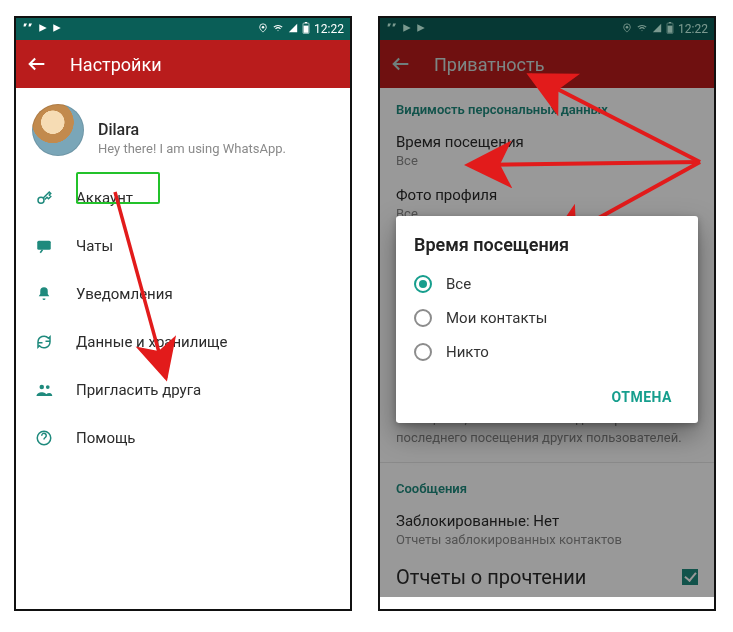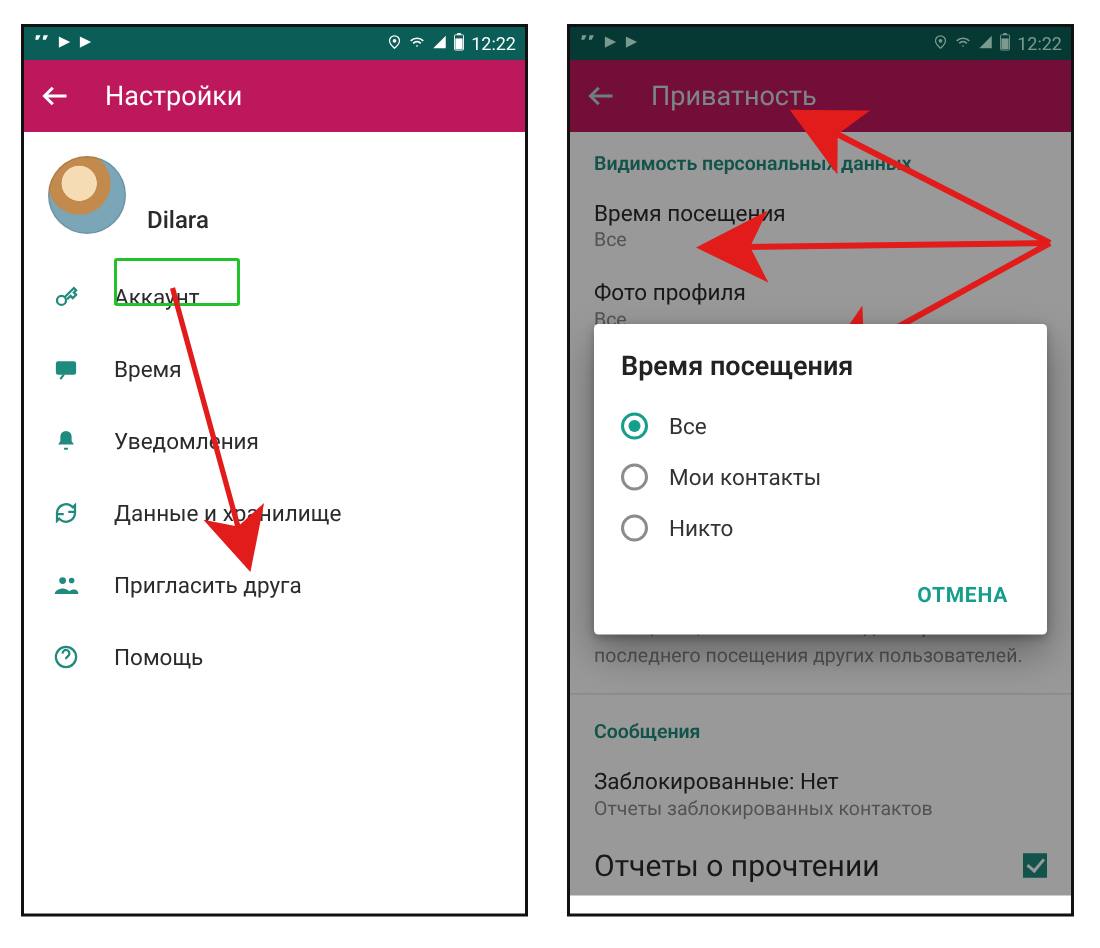--- a/index.html
+++ b/index.html
@@ -31,21 +31,21 @@
     justify-content: space-between;
     padding: 0 6px;
     font-size: 12px;
   }
   .statusbar .sb-left, .statusbar .sb-right {
     display: flex; align-items: center; gap: 4px;
   }
 
   .appbar {
     height: 48px;
-    background: #be185d;
+    background: #b91c1c;
     color: #fff;
     display: flex;
     align-items: center;
     padding: 0 10px;
     gap: 22px;
     font-size: 18px;
     font-weight: 400;
   }
   .appbar .back { display:flex; align-items:center; }
 
@@ -161,41 +161,42 @@
           <path d="M20 12H4M10 6l-6 6 6 6"></path>
         </svg>
     </span>
     <span>Настройки</span>
   </div>
 
   <div class="profile">
     <div class="avatar"></div>
     <div class="profile-text">
       <div class="name">Dilara</div>
+      <div class="status">Hey there! I am using WhatsApp.</div>
     </div>
   </div>
 
   <div class="settings-list">
     <div class="settings-item">
       <span class="icon">
           <svg width="18" height="18" viewBox="0 0 24 24" fill="#1f8a7d">
             <circle cx="8" cy="15" r="4" fill="none" stroke="#1f8a7d" stroke-width="2"></circle>
             <path d="M11 12l8-8 2 2-2 2 2 2-3 3-2-2-3 3" stroke="#1f8a7d" stroke-width="2" fill="none"></path>
           </svg>
         </span>
       <span class="label">Аккаунт</span>
     </div>
     <div class="settings-item">
       <span class="icon">
           <svg width="18" height="18" viewBox="0 0 24 24" fill="#1f8a7d">
             <rect x="3" y="5" width="18" height="12" rx="2"></rect>
             <path d="M7 21l3-4" stroke="#1f8a7d" stroke-width="2"></path>
           </svg>
         </span>
-      <span class="label">Время</span>
+      <span class="label">Чаты</span>
     </div>
     <div class="settings-item">
       <span class="icon">
           <svg width="18" height="18" viewBox="0 0 24 24" fill="#1f8a7d">
             <path d="M12 3a5 5 0 00-5 5v4l-2 3h14l-2-3V8a5 5 0 00-5-5zM10 18a2 2 0 004 0"></path>
           </svg>
         </span>
       <span class="label">Уведомления</span>
     </div>
     <div class="settings-item">

